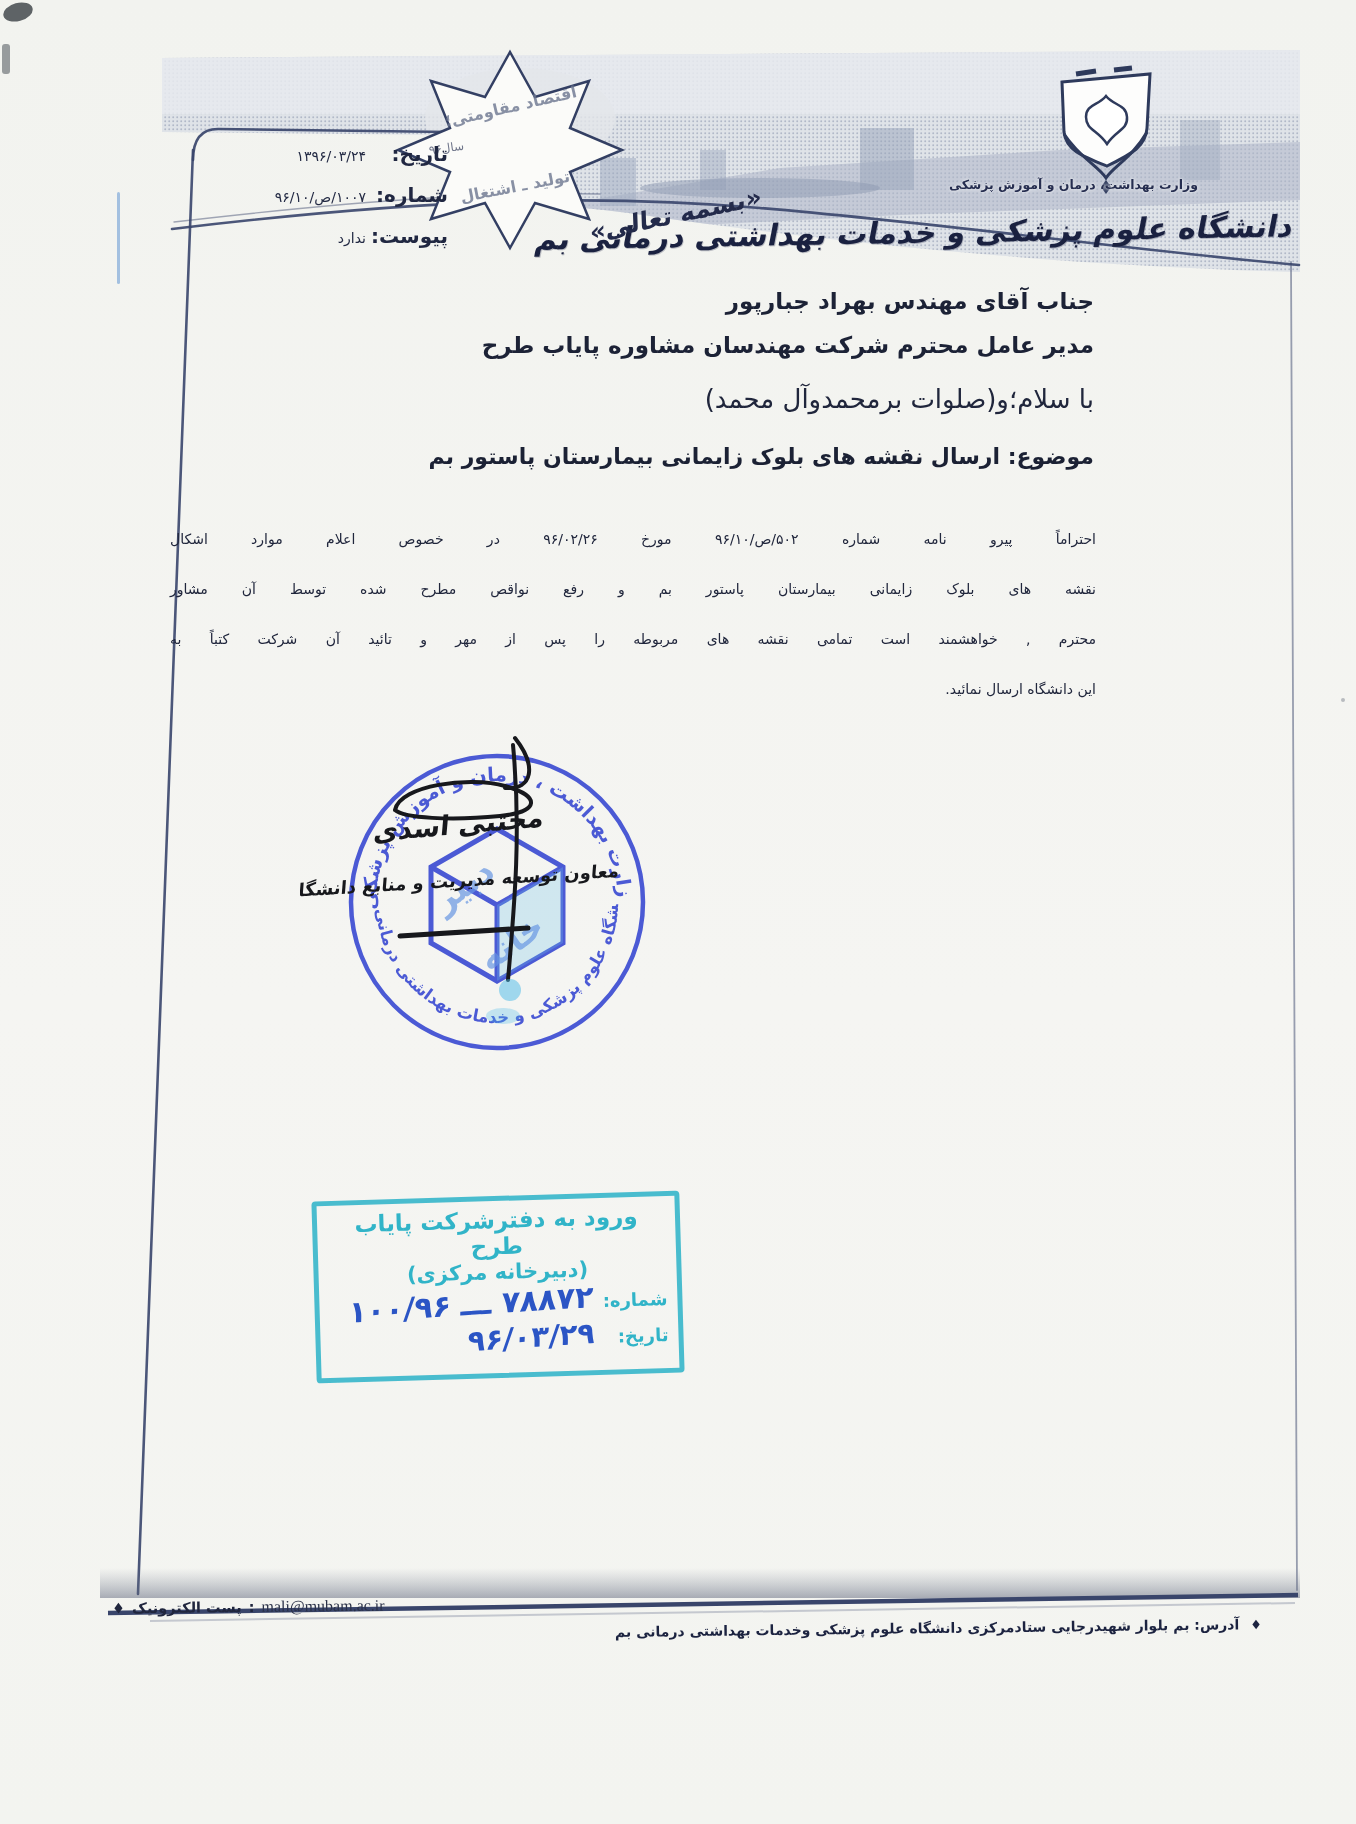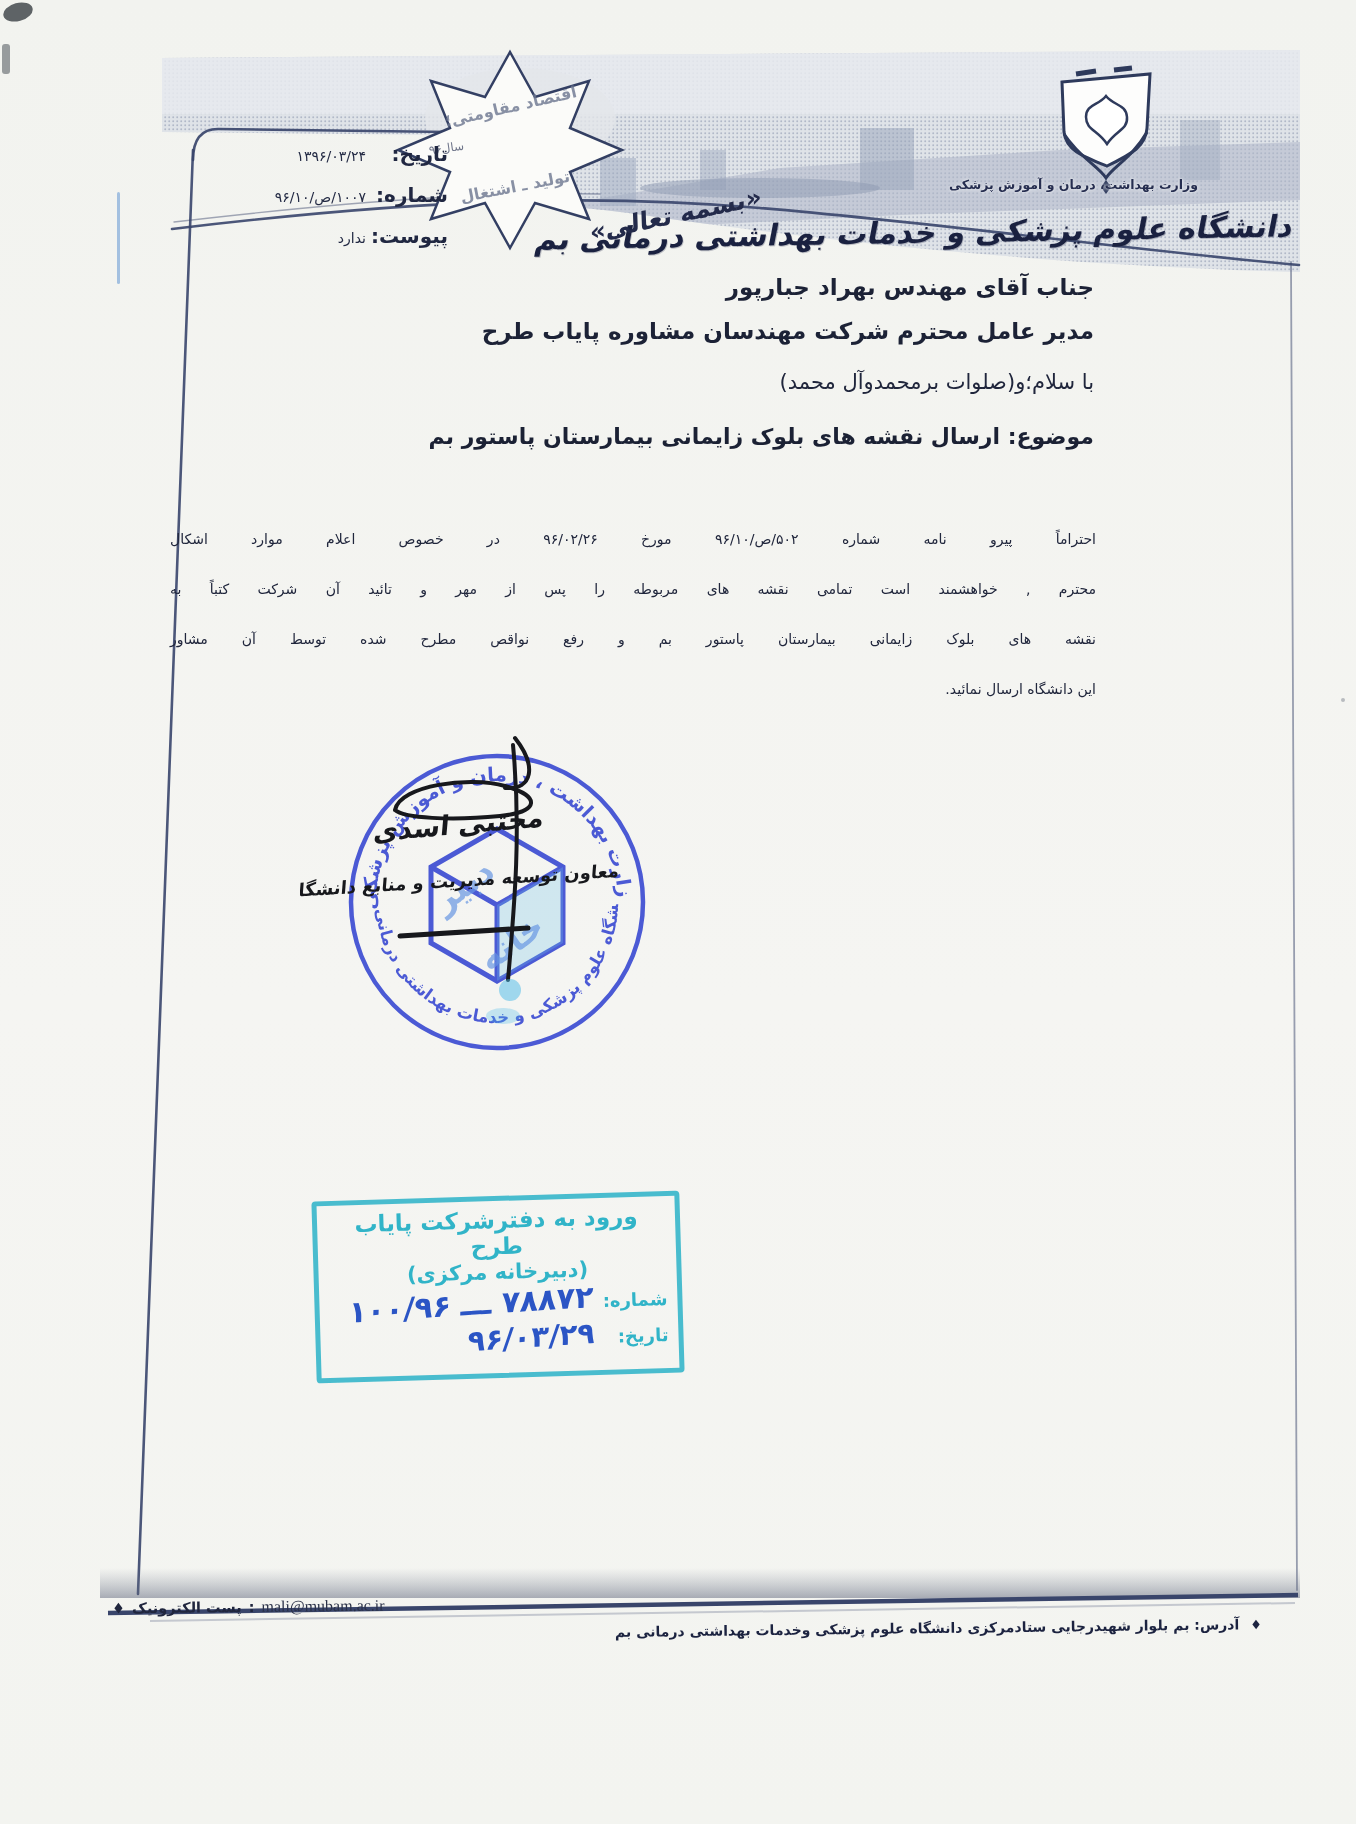--- a/index.html
+++ b/index.html
@@ -21,23 +21,23 @@
 
   
   #ministry-line{right:158px;top:177px;font-size:12.5px;font-weight:bold;color:#262e50;
      letter-spacing:.4px;text-shadow:0 0 4px #eceef1,0 0 2px #eceef1;}
   #university-name{right:64px;top:215px;font-size:30px;font-weight:bold;color:#1a2140;
      transform:skewX(-12deg) rotate(-1deg);letter-spacing:-1px;text-shadow:1px 1px 0 rgba(26,33,64,.25);}
   #basmala{left:588px;top:200px;font-size:25px;font-weight:bold;color:#232a4a;
      transform:rotate(-12deg) skewX(-10deg);}
 
   
-  #recipient-block{right:262px;top:272px;width:840px;text-align:right;}
+  #recipient-block{right:262px;top:286px;width:840px;text-align:right;}
   .recipient-line{font-size:23px;font-weight:bold;line-height:30px;margin-bottom:14px;color:#1c2236;}
-  #salutation{font-size:21px;font-weight:normal;margin-top:24px;color:#20263c;}
+  #salutation{font-size:26px;font-weight:normal;margin-top:24px;color:#20263c;}
   #subject-line{font-size:22px;font-weight:bold;margin-top:30px;color:#1b2134;}
   #body-block{left:170px;top:514px;width:926px;}
   .body-line{font-size:14px;line-height:50px;height:50px;color:#20263c;
      text-align:justify;text-align-last:justify;}
   .body-line.last{text-align:left;text-align-last:right;}
 
   
   #entry-stamp{
     left:314px;top:1196px;width:368px;height:182px;
     border:5px solid rgba(49,180,200,.88);border-radius:4px;
@@ -155,22 +155,22 @@
 
   <div class="abs rtl" id="recipient-block" style="z-index:2">
     <div class="recipient-line">جناب آقای مهندس بهراد جبارپور</div>
     <div class="recipient-line">مدیر عامل محترم شرکت مهندسان مشاوره پایاب طرح</div>
     <div id="salutation">با سلام؛و(صلوات برمحمدوآل محمد)</div>
     <div id="subject-line">موضوع: ارسال نقشه های بلوک زایمانی بیمارستان پاستور بم</div>
   </div>
 
   <div class="abs rtl" id="body-block" style="z-index:2">
     <div class="body-line">احتراماً پیرو نامه شماره ۵۰۲/ص/۹۶/۱۰ مورخ ۹۶/۰۲/۲۶ در خصوص اعلام موارد اشکال</div>
+    <div class="body-line">نقشه های بلوک زایمانی بیمارستان پاستور بم و رفع نواقص مطرح شده توسط آن مشاور</div>
     <div class="body-line">محترم , خواهشمند است تمامی نقشه های مربوطه را پس از مهر و تائید آن شرکت کتباً به</div>
-    <div class="body-line">نقشه های بلوک زایمانی بیمارستان پاستور بم و رفع نواقص مطرح شده توسط آن مشاور</div>
     <div class="body-line last">این دانشگاه ارسال نمائید.</div>
   </div>
 
   <svg class="abs" style="left:300px;top:690px;z-index:2" width="400" height="380" viewBox="0 0 400 380">
     <g opacity="0.85">
       <circle cx="197" cy="212" r="146" fill="none" stroke="#2e3fd0" stroke-width="4.5"></circle>
       <defs>
         <path id="arcTop" d="M76,212 A121,121 0 0 1 318,212" fill="none"></path>
         <path id="arcBottom" d="M76,212 A121,121 0 0 0 318,212" fill="none"></path>
       </defs>

